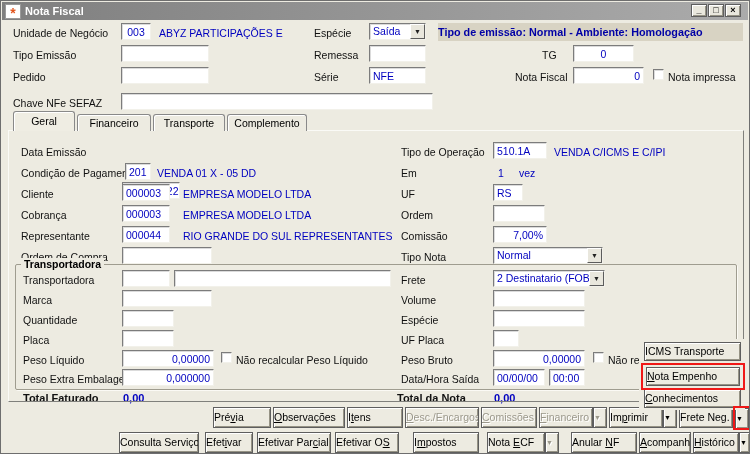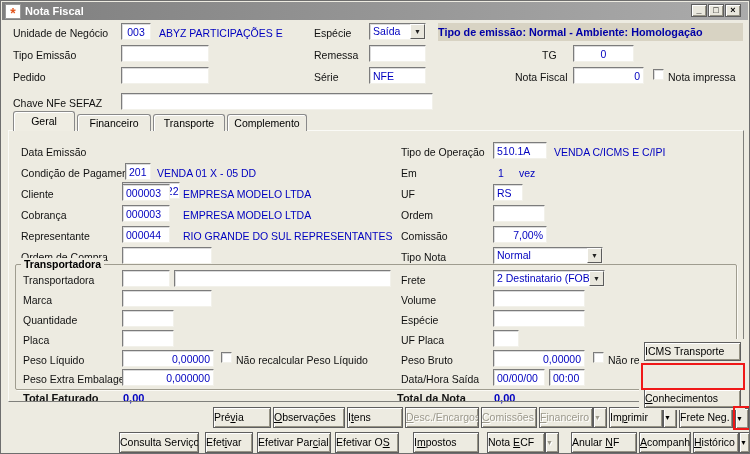--- a/index.html
+++ b/index.html
@@ -210,19 +210,20 @@
   <div class="btn" style="left:412px;top:431px;width:66px;">I<u>m</u>postos</div>
   <div class="btn" style="left:486px;top:431px;width:58px;">Nota <u>E</u>CF</div>
   <div class="btn arrow disabled" style="left:544px;top:431px;width:14px;">▼</div>
   <div class="btn" style="left:570px;top:431px;width:66px;">Anular <u>N</u>F</div>
   <div class="btn" style="left:638px;top:431px;width:52px;"><u>A</u>companh.</div>
   <div class="btn" style="left:692px;top:431px;width:46px;"><u>H</u>istórico</div>
   <div class="btn arrow" style="left:738px;top:431px;width:11px;">▼</div>
 
   <div class="popup">
     <div class="btn" style="left:5px;top:3px;width:97px;height:19px;line-height:17px;">ICMS Transporte</div>
+    <div class="btn" style="left:7px;top:28px;width:94px;height:19px;line-height:17px;"><u>N</u>ota Empenho</div>
     <div class="btn" style="left:5px;top:50px;width:97px;height:19px;line-height:17px;"><u>C</u>onhecimentos</div>
   </div>
 
   <div class="annot" style="left:640px;top:362px;width:104px;height:27px;"></div>
   <div class="annot" style="left:732px;top:405px;width:18px;height:24px;"></div>
 
 </div>
 
 </body></html>

